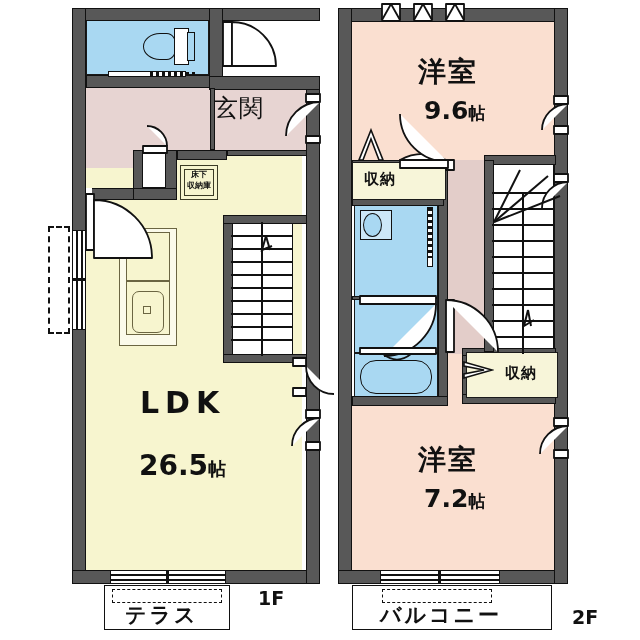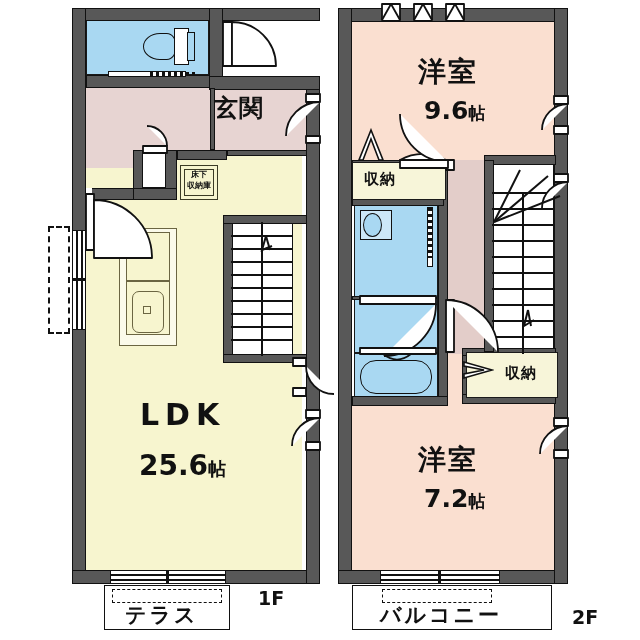--- a/index.html
+++ b/index.html
@@ -26,21 +26,21 @@
   
   .opening{position:absolute;background:#ffffff;box-sizing:border-box;}
 
   
   svg.ovl{position:absolute;left:0;top:0;width:640px;height:640px;pointer-events:none;}
 
   
   .lbl{position:absolute;color:#111;white-space:nowrap;line-height:1;}
   .lbl-room{font-size:26px;font-weight:700;letter-spacing:2px;}
   .lbl-area{font-size:25px;font-weight:700;letter-spacing:0px;}
-  .lbl-genkan{font-size:24px;font-weight:700;letter-spacing:1px;}
+  .lbl-genkan{font-size:24px;font-weight:400;letter-spacing:1px;}
   .lbl-stor{font-size:15px;font-weight:700;letter-spacing:1px;}
   .lbl-ldk{font-size:30px;font-weight:700;letter-spacing:6px;}
   .lbl-ldk-area{font-size:28px;font-weight:700;}
   .lbl-tiny{font-size:8px;font-weight:700;line-height:9px;text-align:center;}
   .lbl-floor{font-size:19px;font-weight:700;letter-spacing:0px;}
   .lbl-outdoor{font-size:21px;font-weight:700;letter-spacing:3px;}
 
   
   .outbox{position:absolute;background:#fff;border:1.4px solid #111;box-sizing:border-box;}
   .dashbox{position:absolute;border:1.6px dashed #111;box-sizing:border-box;background:transparent;}
@@ -135,23 +135,23 @@
 
     <div class="win" style="left:110px;top:570px;width:116px;height:14px;"></div>
     <div class="winline" style="left:110px;top:574px;width:116px;height:1.6px;"></div>
     <div class="winline" style="left:110px;top:579px;width:116px;height:1.6px;"></div>
     <div class="winline" style="left:166px;top:570px;width:2.5px;height:14px;"></div>
 
     <div class="opening" style="left:86px;top:188px;width:6px;height:12px;"></div>
 
     <div class="lbl lbl-genkan" style="left:214px;top:96px;">玄関</div>
 
-    <div class="lbl lbl-ldk" style="left:140px;top:400px;">LDK</div>
+    <div class="lbl lbl-ldk" style="left:140px;top:388px;">LDK</div>
     <div class="lbl lbl-ldk-area" style="left:139px;top:452px;">
-      <span>25.6</span><span class="tatami" style="font-size:18px;">帖</span>
+      <span>26.5</span><span class="tatami" style="font-size:18px;">帖</span>
     </div>
 
     <div class="outbox" style="left:104px;top:585px;width:126px;height:45px;"></div>
     <div class="dashbox" style="left:112px;top:589px;width:110px;height:14px;"></div>
     <div class="lbl lbl-outdoor" style="left:125px;top:605px;">テラス</div>
 
     <div class="lbl lbl-floor" style="left:258px;top:589px;">1F</div>
   </div>
 
   <div class="abs">

